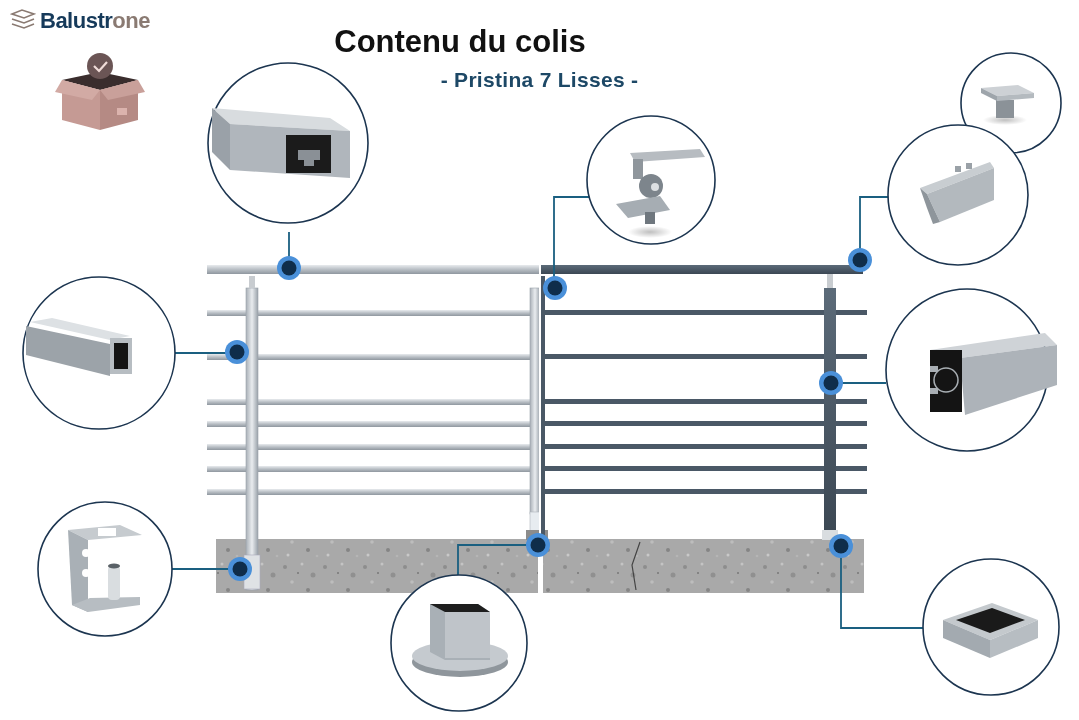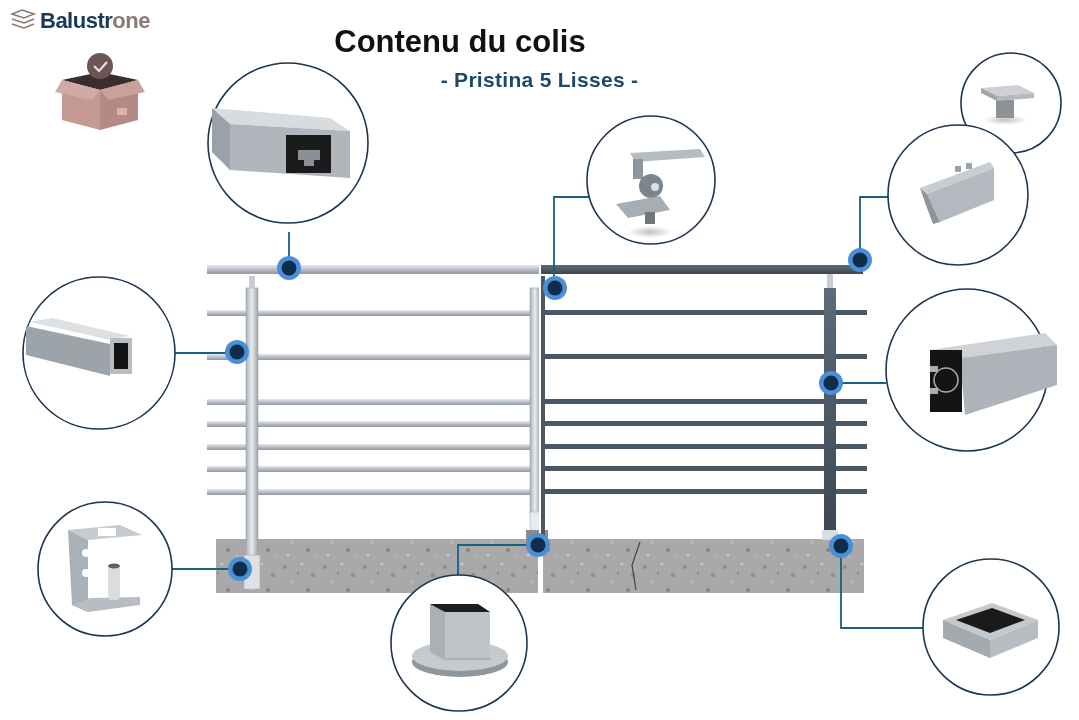--- a/index.html
+++ b/index.html
@@ -21,21 +21,21 @@
     <g fill="none" stroke="#8a7a72" stroke-width="1.6">
       <path d="M2 6 L12 2 L24 6 L14 10 Z"></path>
       <path d="M2 11 L14 15 L24 11"></path>
       <path d="M2 16 L14 20 L24 16"></path>
     </g>
   </svg>
   <span class="brand"><span class="b1">Balustr</span><span class="b2">one</span></span>
 </div>
 
 <div id="title" class="abs">Contenu du colis</div>
-<div id="subtitle" class="abs">- Pristina 5 Lisses -</div>
+<div id="subtitle" class="abs">- Pristina 7 Lisses -</div>
 
 <svg id="scene" width="1079" height="720" viewBox="0 0 1079 720">
   <defs>
     <linearGradient id="metal" x1="0" y1="0" x2="0" y2="1">
       <stop offset="0" stop-color="#e8ebee"></stop>
         <stop offset="0.5" stop-color="#b8bec4"></stop>
         <stop offset="1" stop-color="#8f979f"></stop>
     </linearGradient>
     <linearGradient id="metalH" x1="0" y1="0" x2="1" y2="0">
       <stop offset="0" stop-color="#a9b0b7"></stop>

